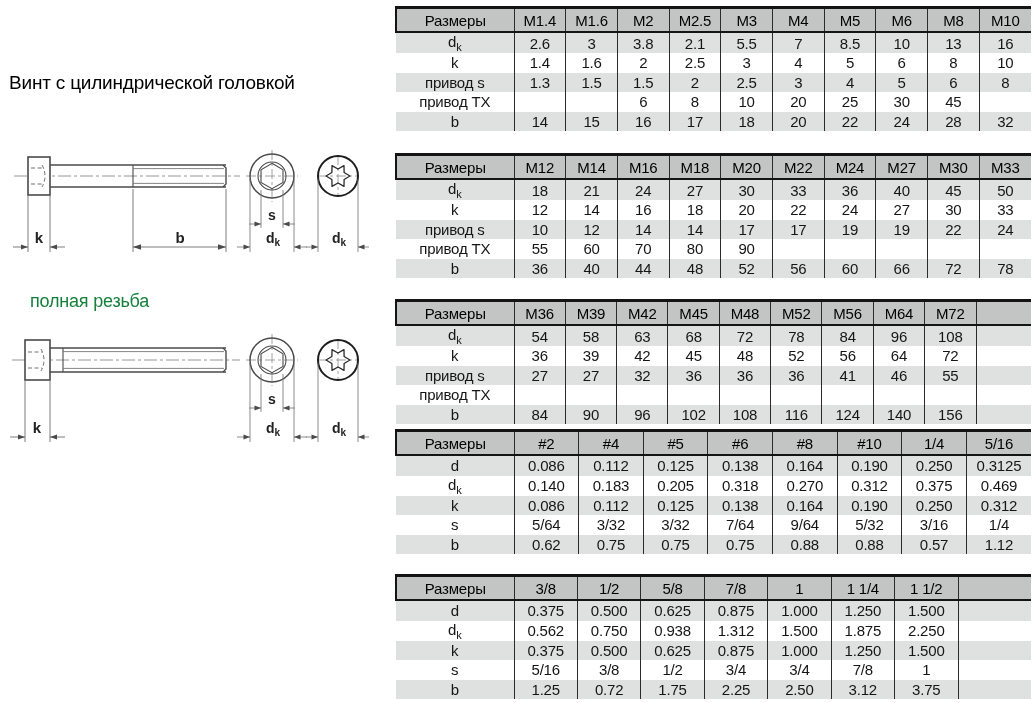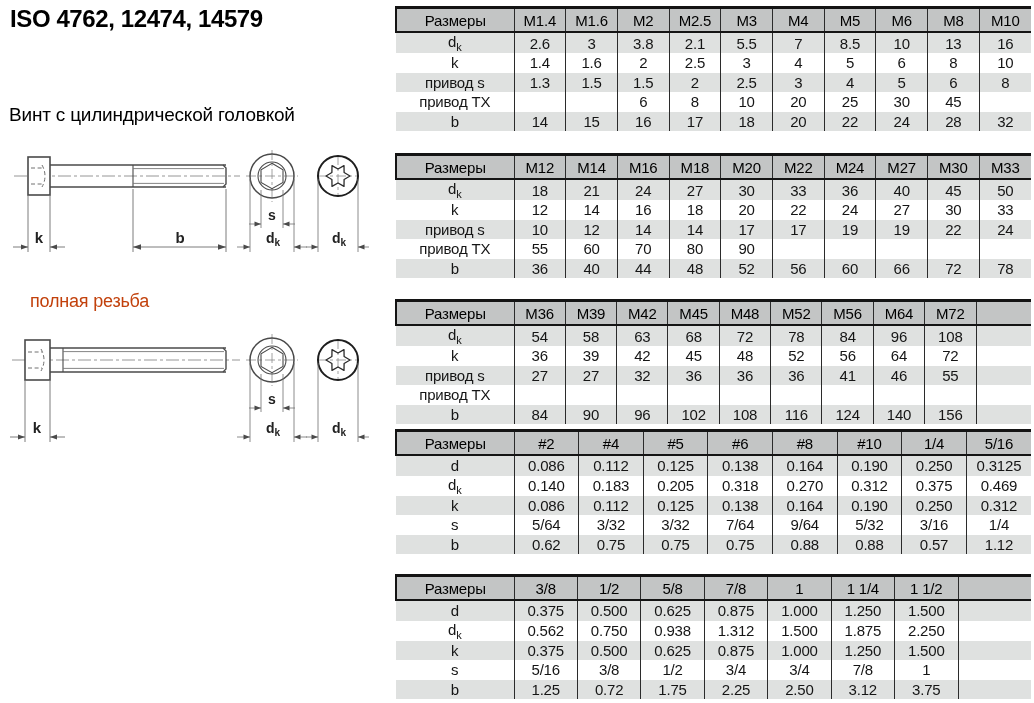--- a/index.html
+++ b/index.html
@@ -6,22 +6,22 @@
     --header_bg:#c3c5c5; --row_alt_bg:#dfe1e0; --border_heavy:#141414;
     --grid_line:#2b2b2b; --text:#151515; --draw:#4a4a4a; --dim:#6e6e6e;
   }
   html,body{margin:0;padding:0;}
   body{
     width:1034px;height:703px;position:relative;background:#ffffff;overflow:hidden;
     font-family:"Liberation Sans", sans-serif;color:var(--text);
   }
   .titles{position:absolute;left:10px;top:4px;}
   .title-line{font-size:24px;font-weight:bold;letter-spacing:-0.4px;line-height:29px;color:#000;}
-  .subtitle{position:absolute;left:9px;top:104px;font-size:19px;letter-spacing:-0.2px;color:#000;}
-  .full-thread{position:absolute;left:30px;top:291px;font-size:18px;letter-spacing:-0.2px;color:#c2410c;}
+  .subtitle{position:absolute;left:9px;top:72px;font-size:19px;letter-spacing:-0.2px;color:#000;}
+  .full-thread{position:absolute;left:30px;top:291px;font-size:18px;letter-spacing:-0.2px;color:#15803d;}
   .drawing{position:absolute;left:0;}
   #drawing1{top:148px;}
   #drawing2{top:325px;}
 
   .tblwrap{position:absolute;left:395px;width:636px;}
   #t0{top:6px;} #t1{top:153px;} #t2{top:299px;} #t3{top:429px;} #t4{top:574px;}
   table.tbl{
     width:100%;border-collapse:collapse;table-layout:fixed;
     border-top:3px solid var(--border_heavy);
   }
@@ -38,21 +38,20 @@
   table.tbl thead th:first-child{border-left:2px solid var(--border_heavy);}
   table.tbl tbody td{height:19.6px;color:var(--text);}
   table.tbl tbody tr.alt td{background:var(--row_alt_bg);}
   sub{font-size:11px;}
   text{font-family:"Liberation Sans", sans-serif;}
 </style>
 </head>
 <body>
 
 <div class="titles">
-  <div class="title-line">ISO 4762, 12474, 14579</div>
 </div>
 <div class="subtitle">Винт с цилиндрической головкой</div>
 
 <svg id="drawing1" class="drawing" width="370" height="112" viewBox="0 0 370 112">
   <g stroke="var(--draw)" fill="none">
     <line x1="14" y1="28" x2="240" y2="28" stroke="#8a8a8a" stroke-width="0.9" stroke-dasharray="13 3 3 3"></line>
     <rect x="28" y="9" width="22" height="38" fill="#fff" stroke-width="1.6"></rect>
     <g stroke="#707070" stroke-width="1" stroke-dasharray="4 2.6">
       <line x1="31" y1="20" x2="43" y2="20"></line>
       <line x1="31" y1="36" x2="43" y2="36"></line>

